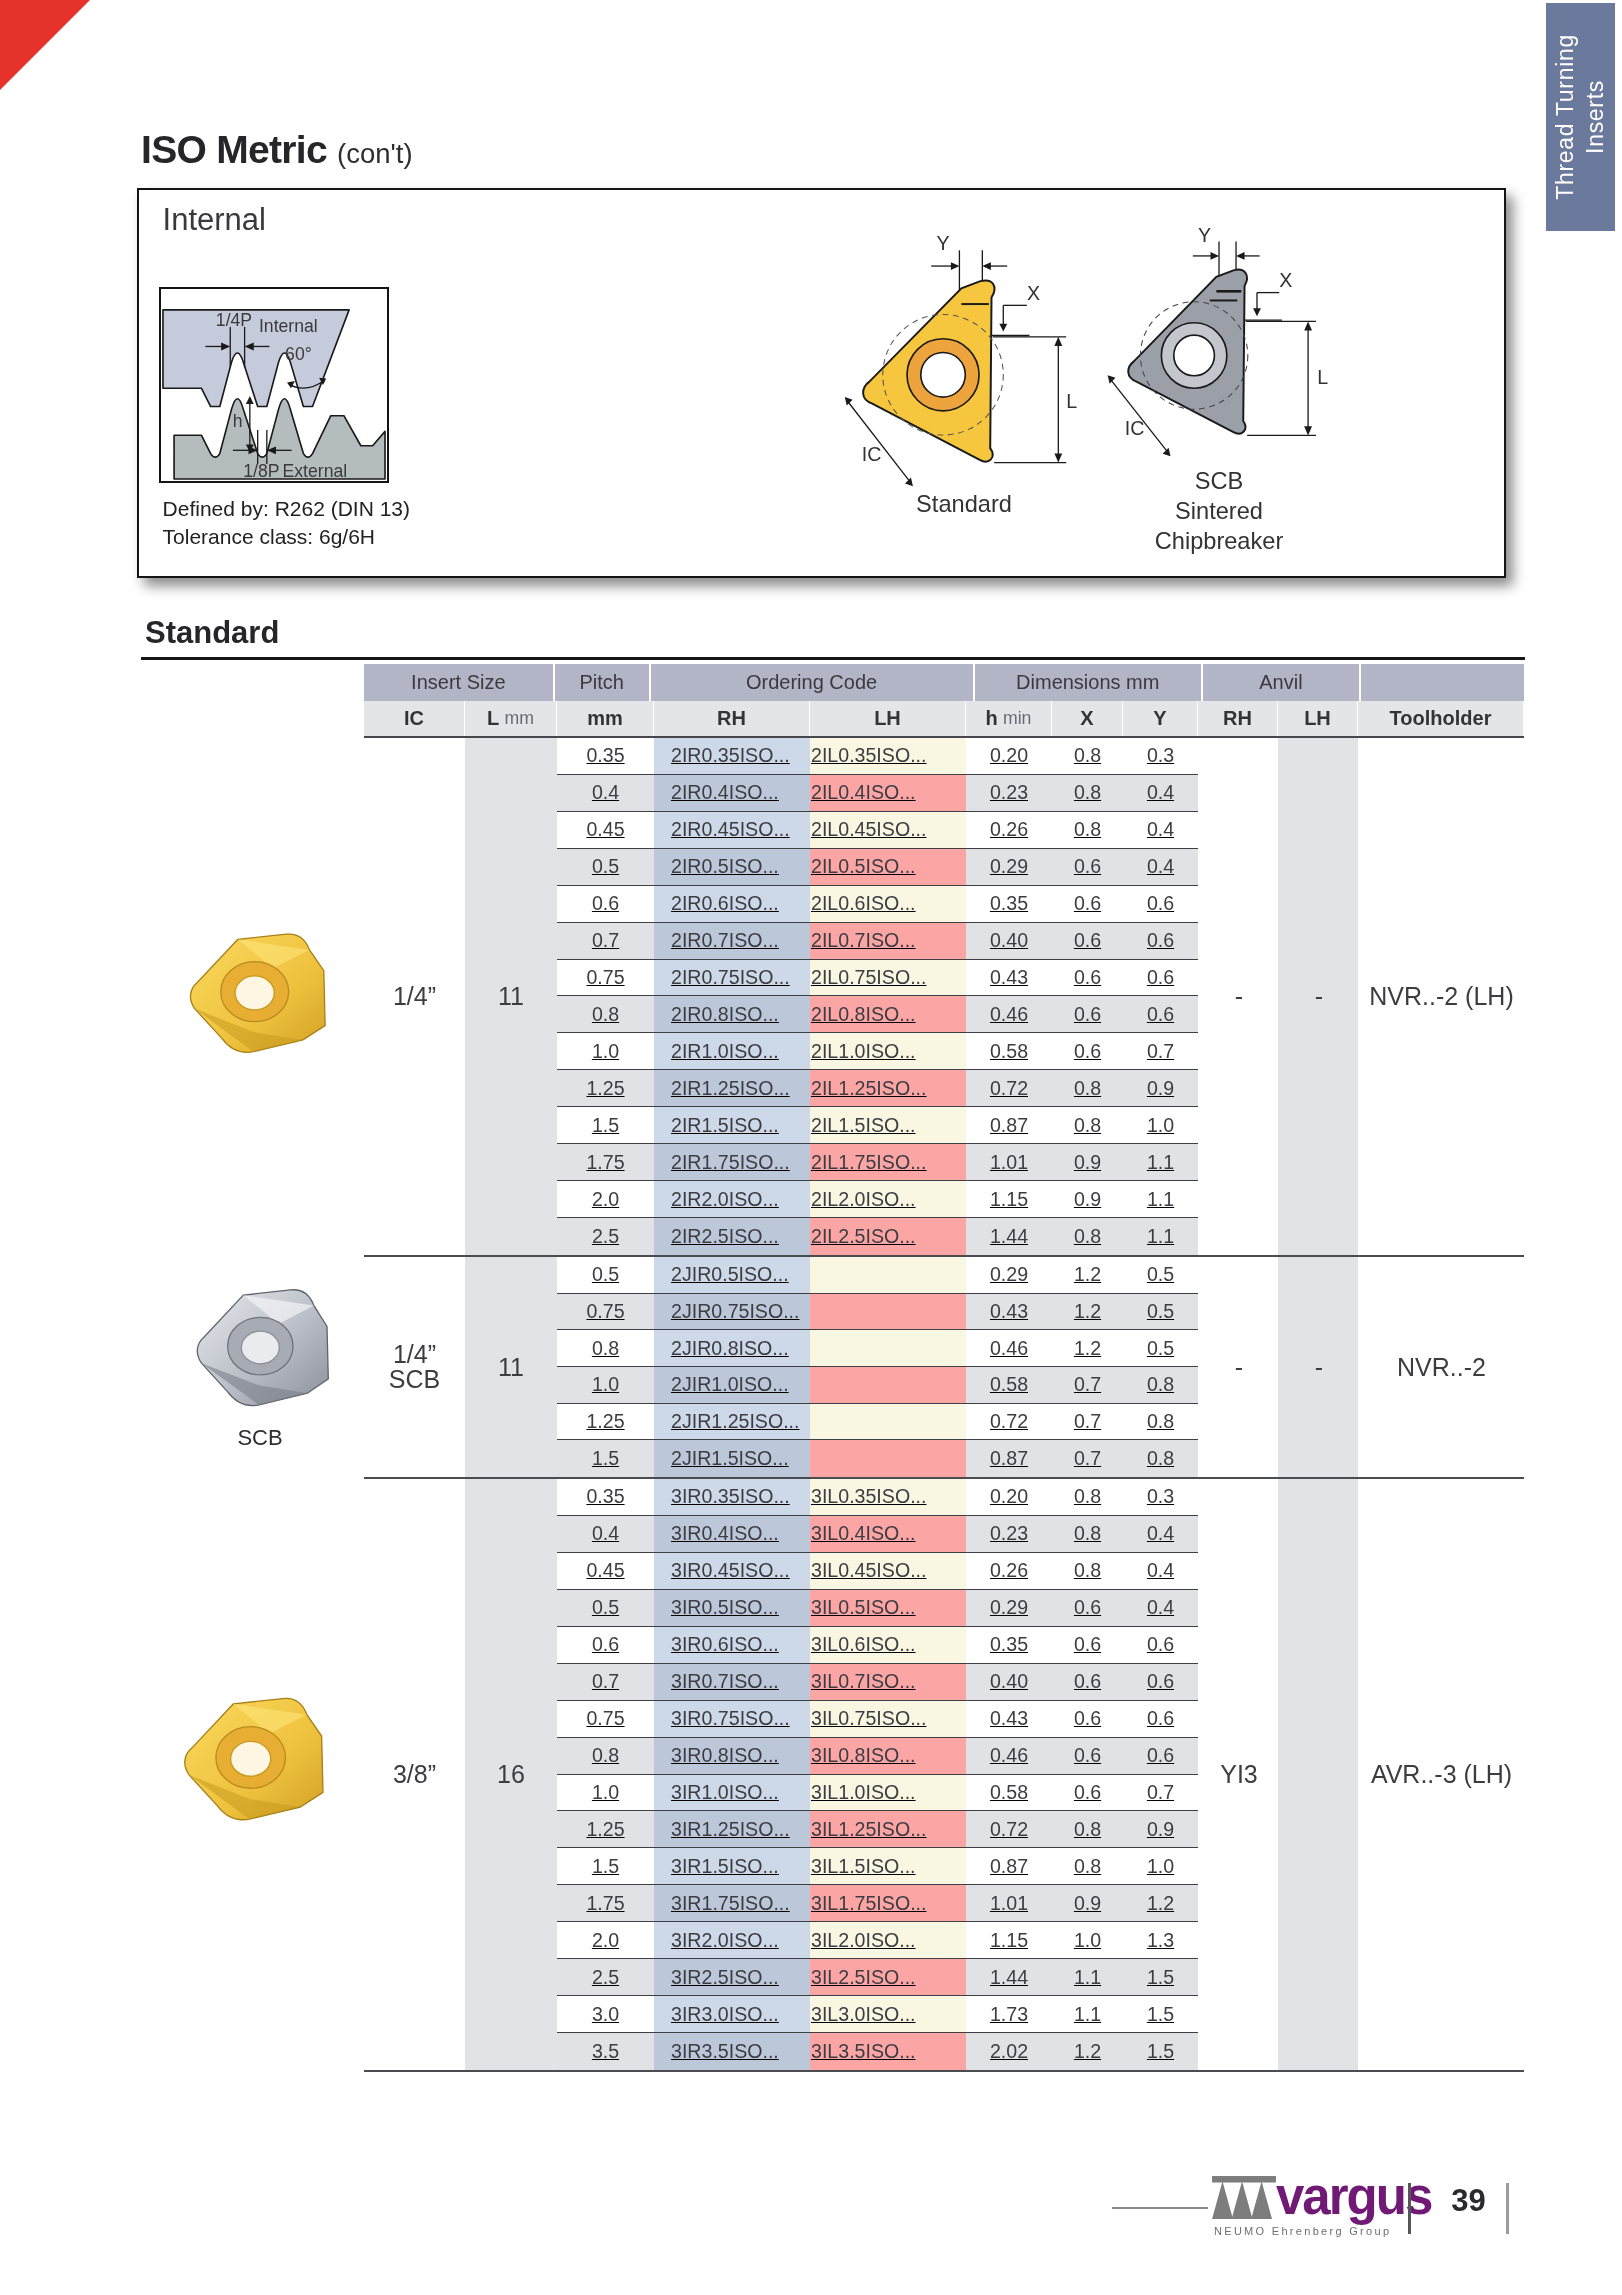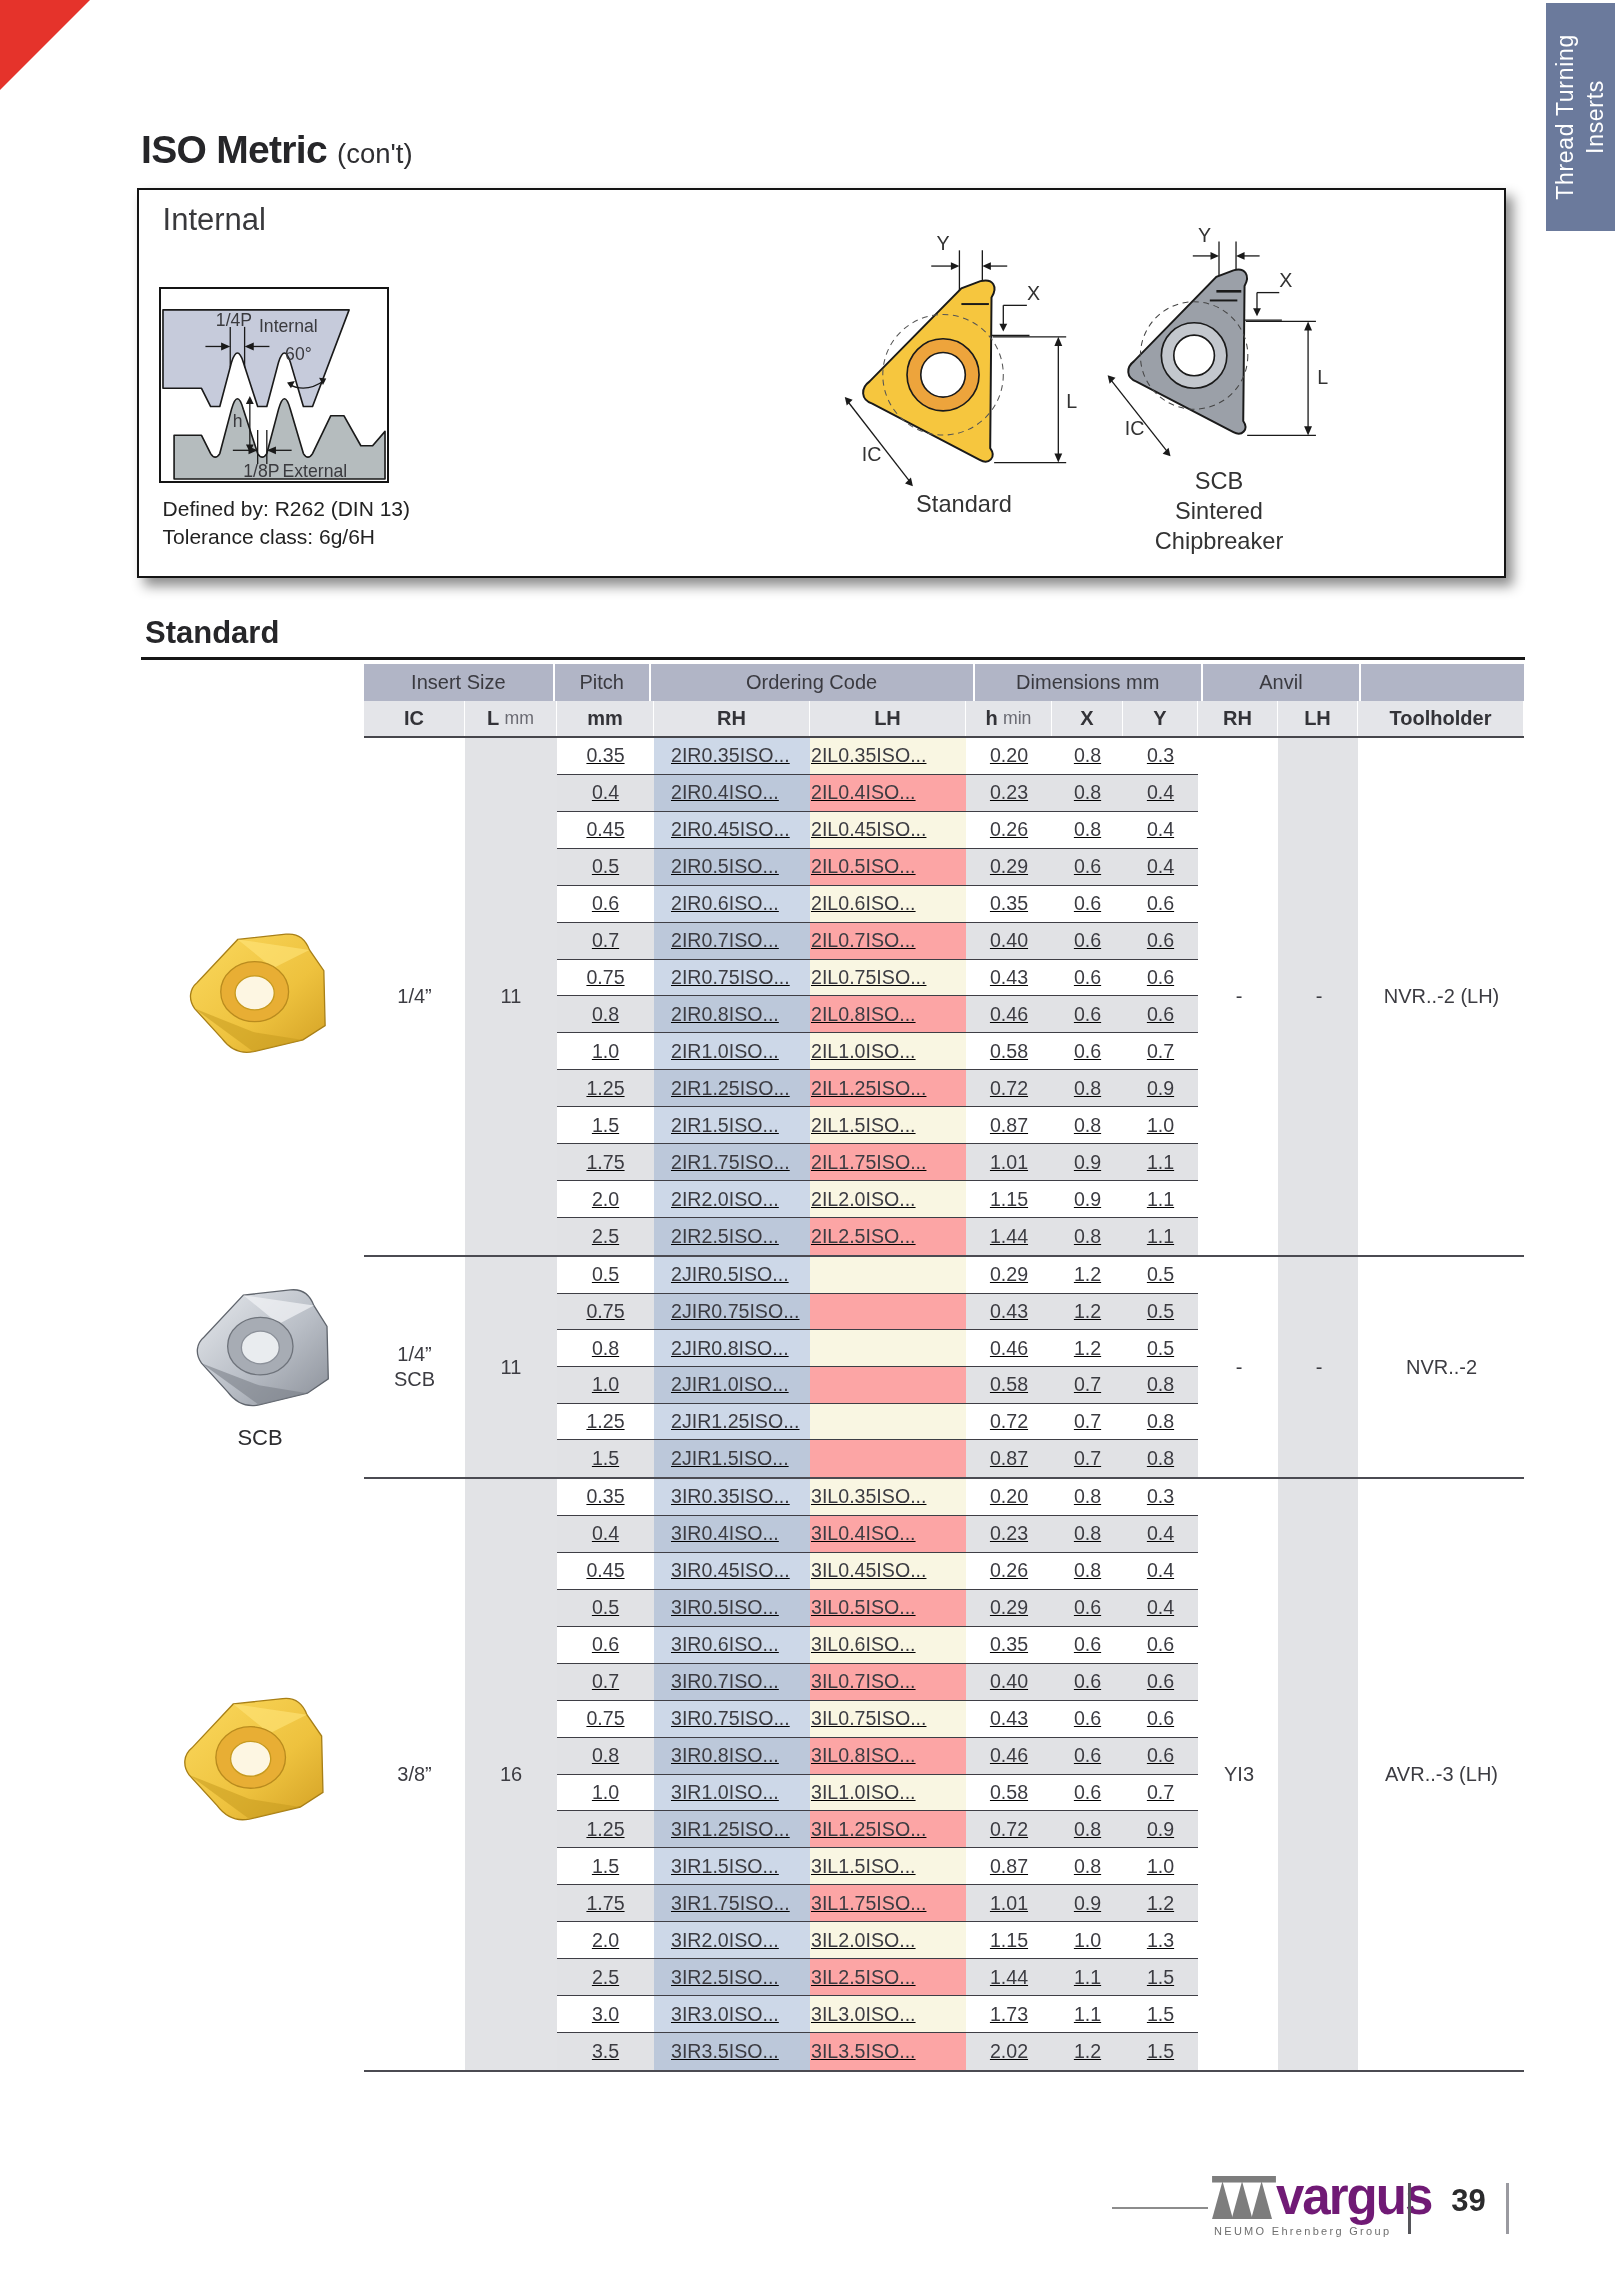--- a/index.html
+++ b/index.html
@@ -54,21 +54,21 @@
   .c-lh{width:156px;justify-content:flex-start;padding-left:1px;}
   .c-h{width:86px}.c-x{width:71px}.c-y{width:75px}
   .c-arh{width:80px}.c-alh{width:80px;background:#e2e3e6;}.c-th{width:165px}
   .trow .c-pitch,.trow .c-h,.trow .c-x,.trow .c-y{background:#fff;}
   .trow .c-rh{background:#cdd8e8;}
   .trow .c-lh{background:#f9f6e2;}
   .trow.shade .c-pitch,.trow.shade .c-h,.trow.shade .c-x,.trow.shade .c-y{background:#e1e2e5;}
   .trow.shade .c-rh{background:#bcc8da;}
   .trow.shade .c-lh{background:#fca5a5;}
   .glabel{position:absolute;top:0;height:100%;display:flex;align-items:center;justify-content:center;
-    font-size:20px;color:#3c3c42;white-space:pre-line;text-align:center;line-height:25px;}
+    font-size:25px;color:#3c3c42;white-space:pre-line;text-align:center;line-height:25px;}
 
   
   .photo{position:absolute;}
   .photo-cap{position:absolute;text-align:center;font-size:22px;color:#2e2e31;}
 
   
   .foot-rule{position:absolute;left:1112px;top:2207px;width:96px;height:2px;background:#8c8c8c;}
   .brand{position:absolute;left:1276px;top:2174px;font-size:51px;font-weight:bold;color:#701a75;letter-spacing:-2px;line-height:46px;}
   .brand-sub{position:absolute;left:1214px;top:2225px;font-size:11px;color:#6f6f6f;letter-spacing:2.3px;}
   .fbar1{position:absolute;left:1408px;top:2183px;width:3.3px;height:51px;background:#55555a;}

